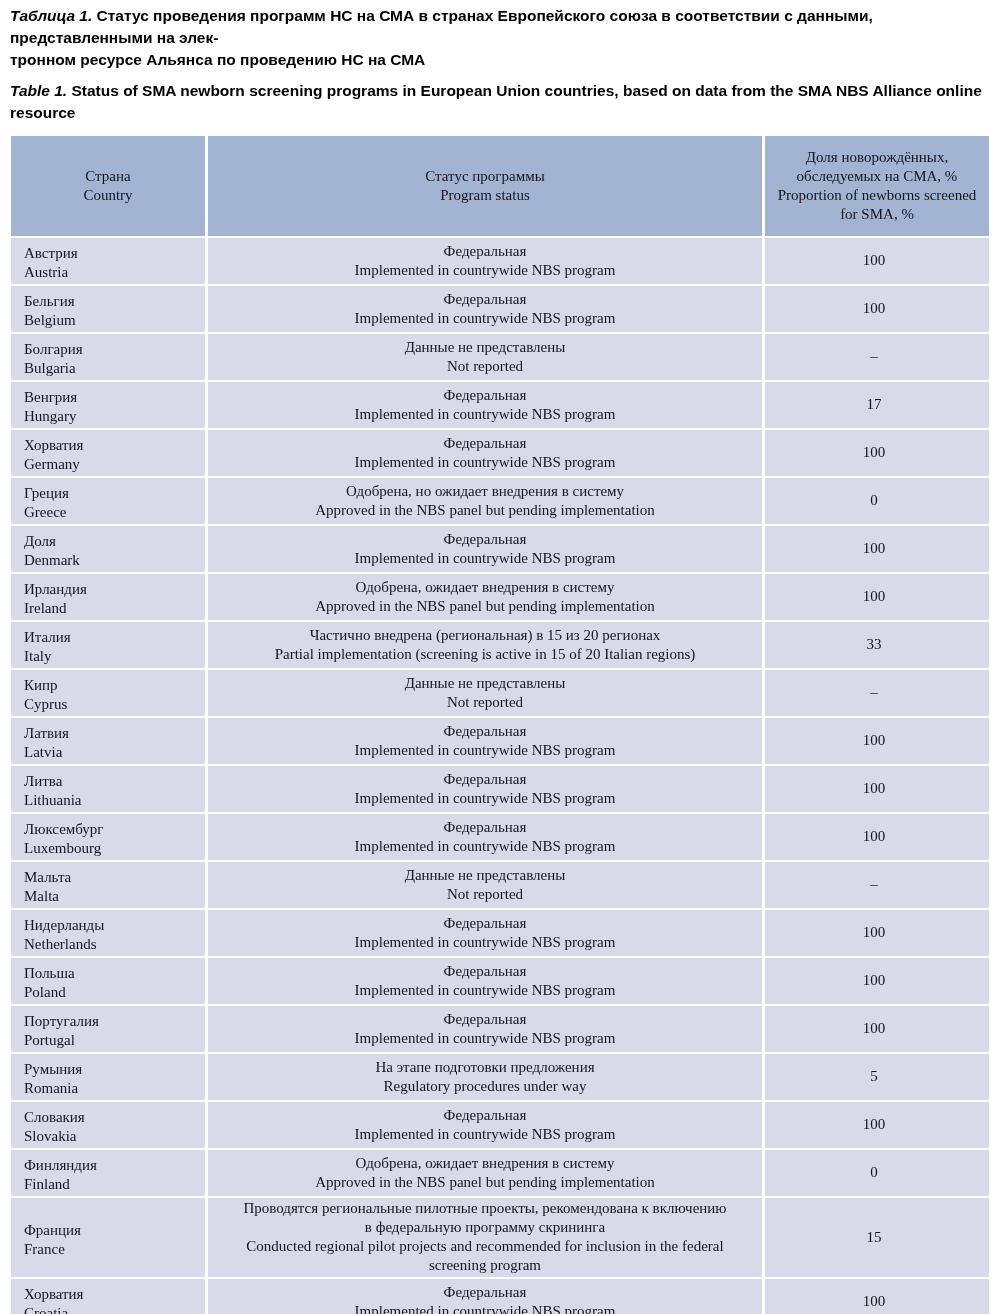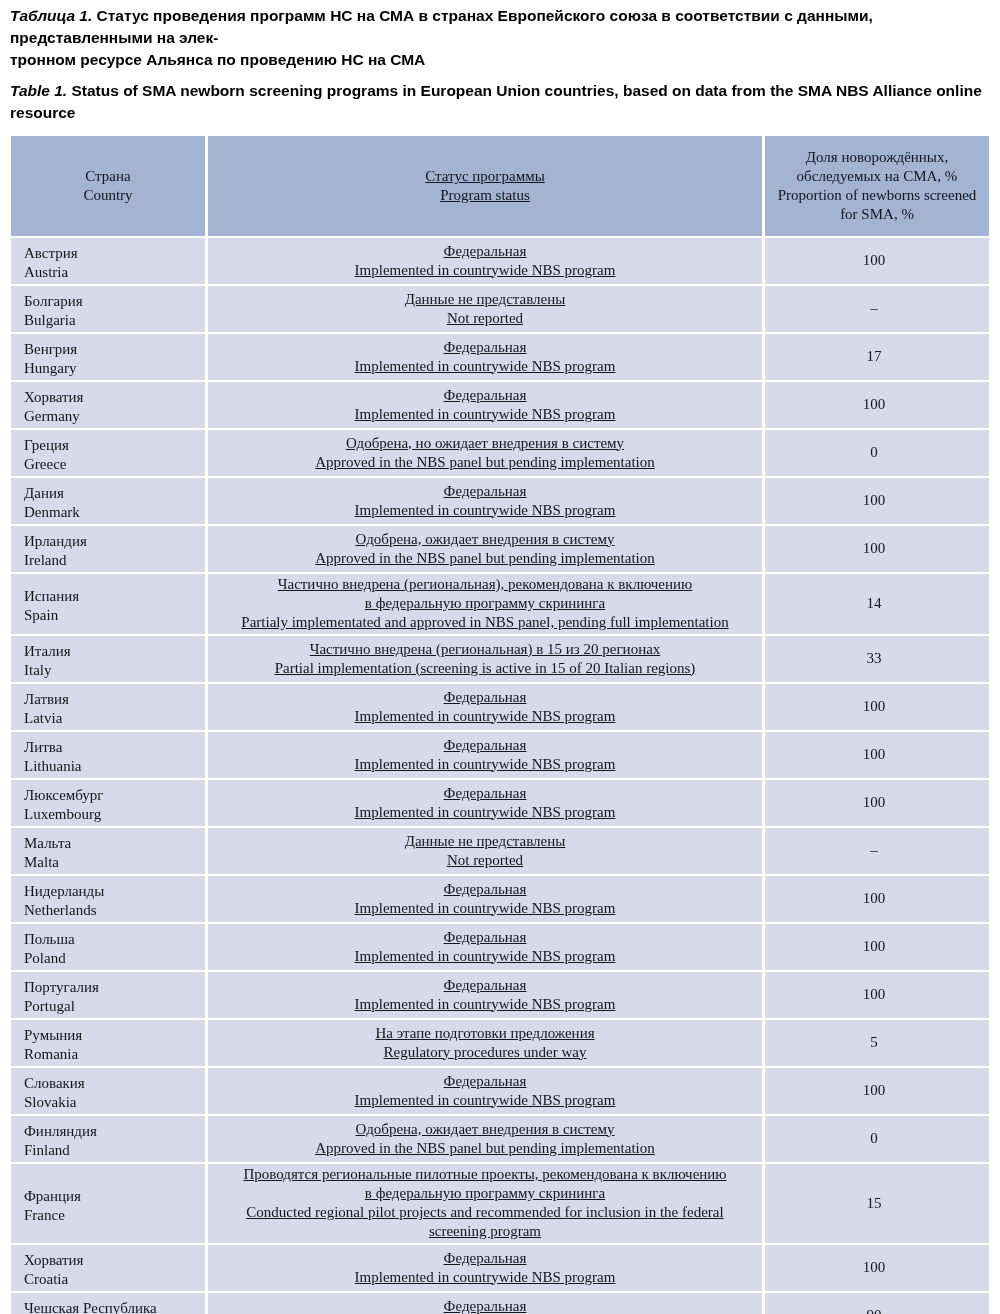--- a/index.html
+++ b/index.html
@@ -56,21 +56,20 @@
     padding: 12px 6px;
   }
   .c-country {
     width: 182px;
     text-align: left;
     padding: 6px 6px 2px 13px;
   }
   .c-status {
     text-align: center;
     padding: 1px 10px 2px 10px;
-    text-decoration: underline;
   }
   .c-share {
     width: 212px;
     text-align: center;
     padding: 1px 12px 2px 6px;
   }
 </style>
 </head>
 <body style="background: rgb(255, 255, 255);">
 
@@ -101,20 +100,27 @@
     </thead>
     <tbody id="tbody">
         <tr>
           <td class="c-country">Австрия
 Austria</td>
           <td class="c-status">Федеральная
 Implemented in countrywide NBS program</td>
           <td class="c-share">100</td>
         </tr>
         <tr>
+          <td class="c-country">Бельгия
+Belgium</td>
+          <td class="c-status">Федеральная
+Implemented in countrywide NBS program</td>
+          <td class="c-share">100</td>
+        </tr>
+        <tr>
           <td class="c-country">Болгария
 Bulgaria</td>
           <td class="c-status">Данные не представлены
 Not reported</td>
           <td class="c-share">–</td>
         </tr>
         <tr>
           <td class="c-country">Венгрия
 Hungary</td>
           <td class="c-status">Федеральная
@@ -129,47 +135,46 @@
           <td class="c-share">100</td>
         </tr>
         <tr>
           <td class="c-country">Греция
 Greece</td>
           <td class="c-status">Одобрена, но ожидает внедрения в систему
 Approved in the NBS panel but pending implementation</td>
           <td class="c-share">0</td>
         </tr>
         <tr>
-          <td class="c-country">Дания
+          <td class="c-country">Доля
 Denmark</td>
           <td class="c-status">Федеральная
 Implemented in countrywide NBS program</td>
           <td class="c-share">100</td>
         </tr>
         <tr>
           <td class="c-country">Ирландия
 Ireland</td>
           <td class="c-status">Одобрена, ожидает внедрения в систему
 Approved in the NBS panel but pending implementation</td>
           <td class="c-share">100</td>
-        </tr>
-        <tr>
-          <td class="c-country">Испания
-Spain</td>
-          <td class="c-status">Частично внедрена (региональная), рекомендована к включению
-в федеральную программу скрининга
-Partialy implementated and approved in NBS panel, pending full implementation</td>
-          <td class="c-share">14</td>
         </tr>
         <tr>
           <td class="c-country">Италия
 Italy</td>
           <td class="c-status">Частично внедрена (региональная) в 15 из 20 регионах
 Partial implementation (screening is active in 15 of 20 Italian regions)</td>
           <td class="c-share">33</td>
+        </tr>
+        <tr>
+          <td class="c-country">Кипр
+Cyprus</td>
+          <td class="c-status">Данные не представлены
+Not reported</td>
+          <td class="c-share">–</td>
         </tr>
         <tr>
           <td class="c-country">Латвия
 Latvia</td>
           <td class="c-status">Федеральная
 Implemented in countrywide NBS program</td>
           <td class="c-share">100</td>
         </tr>
         <tr>
           <td class="c-country">Литва

